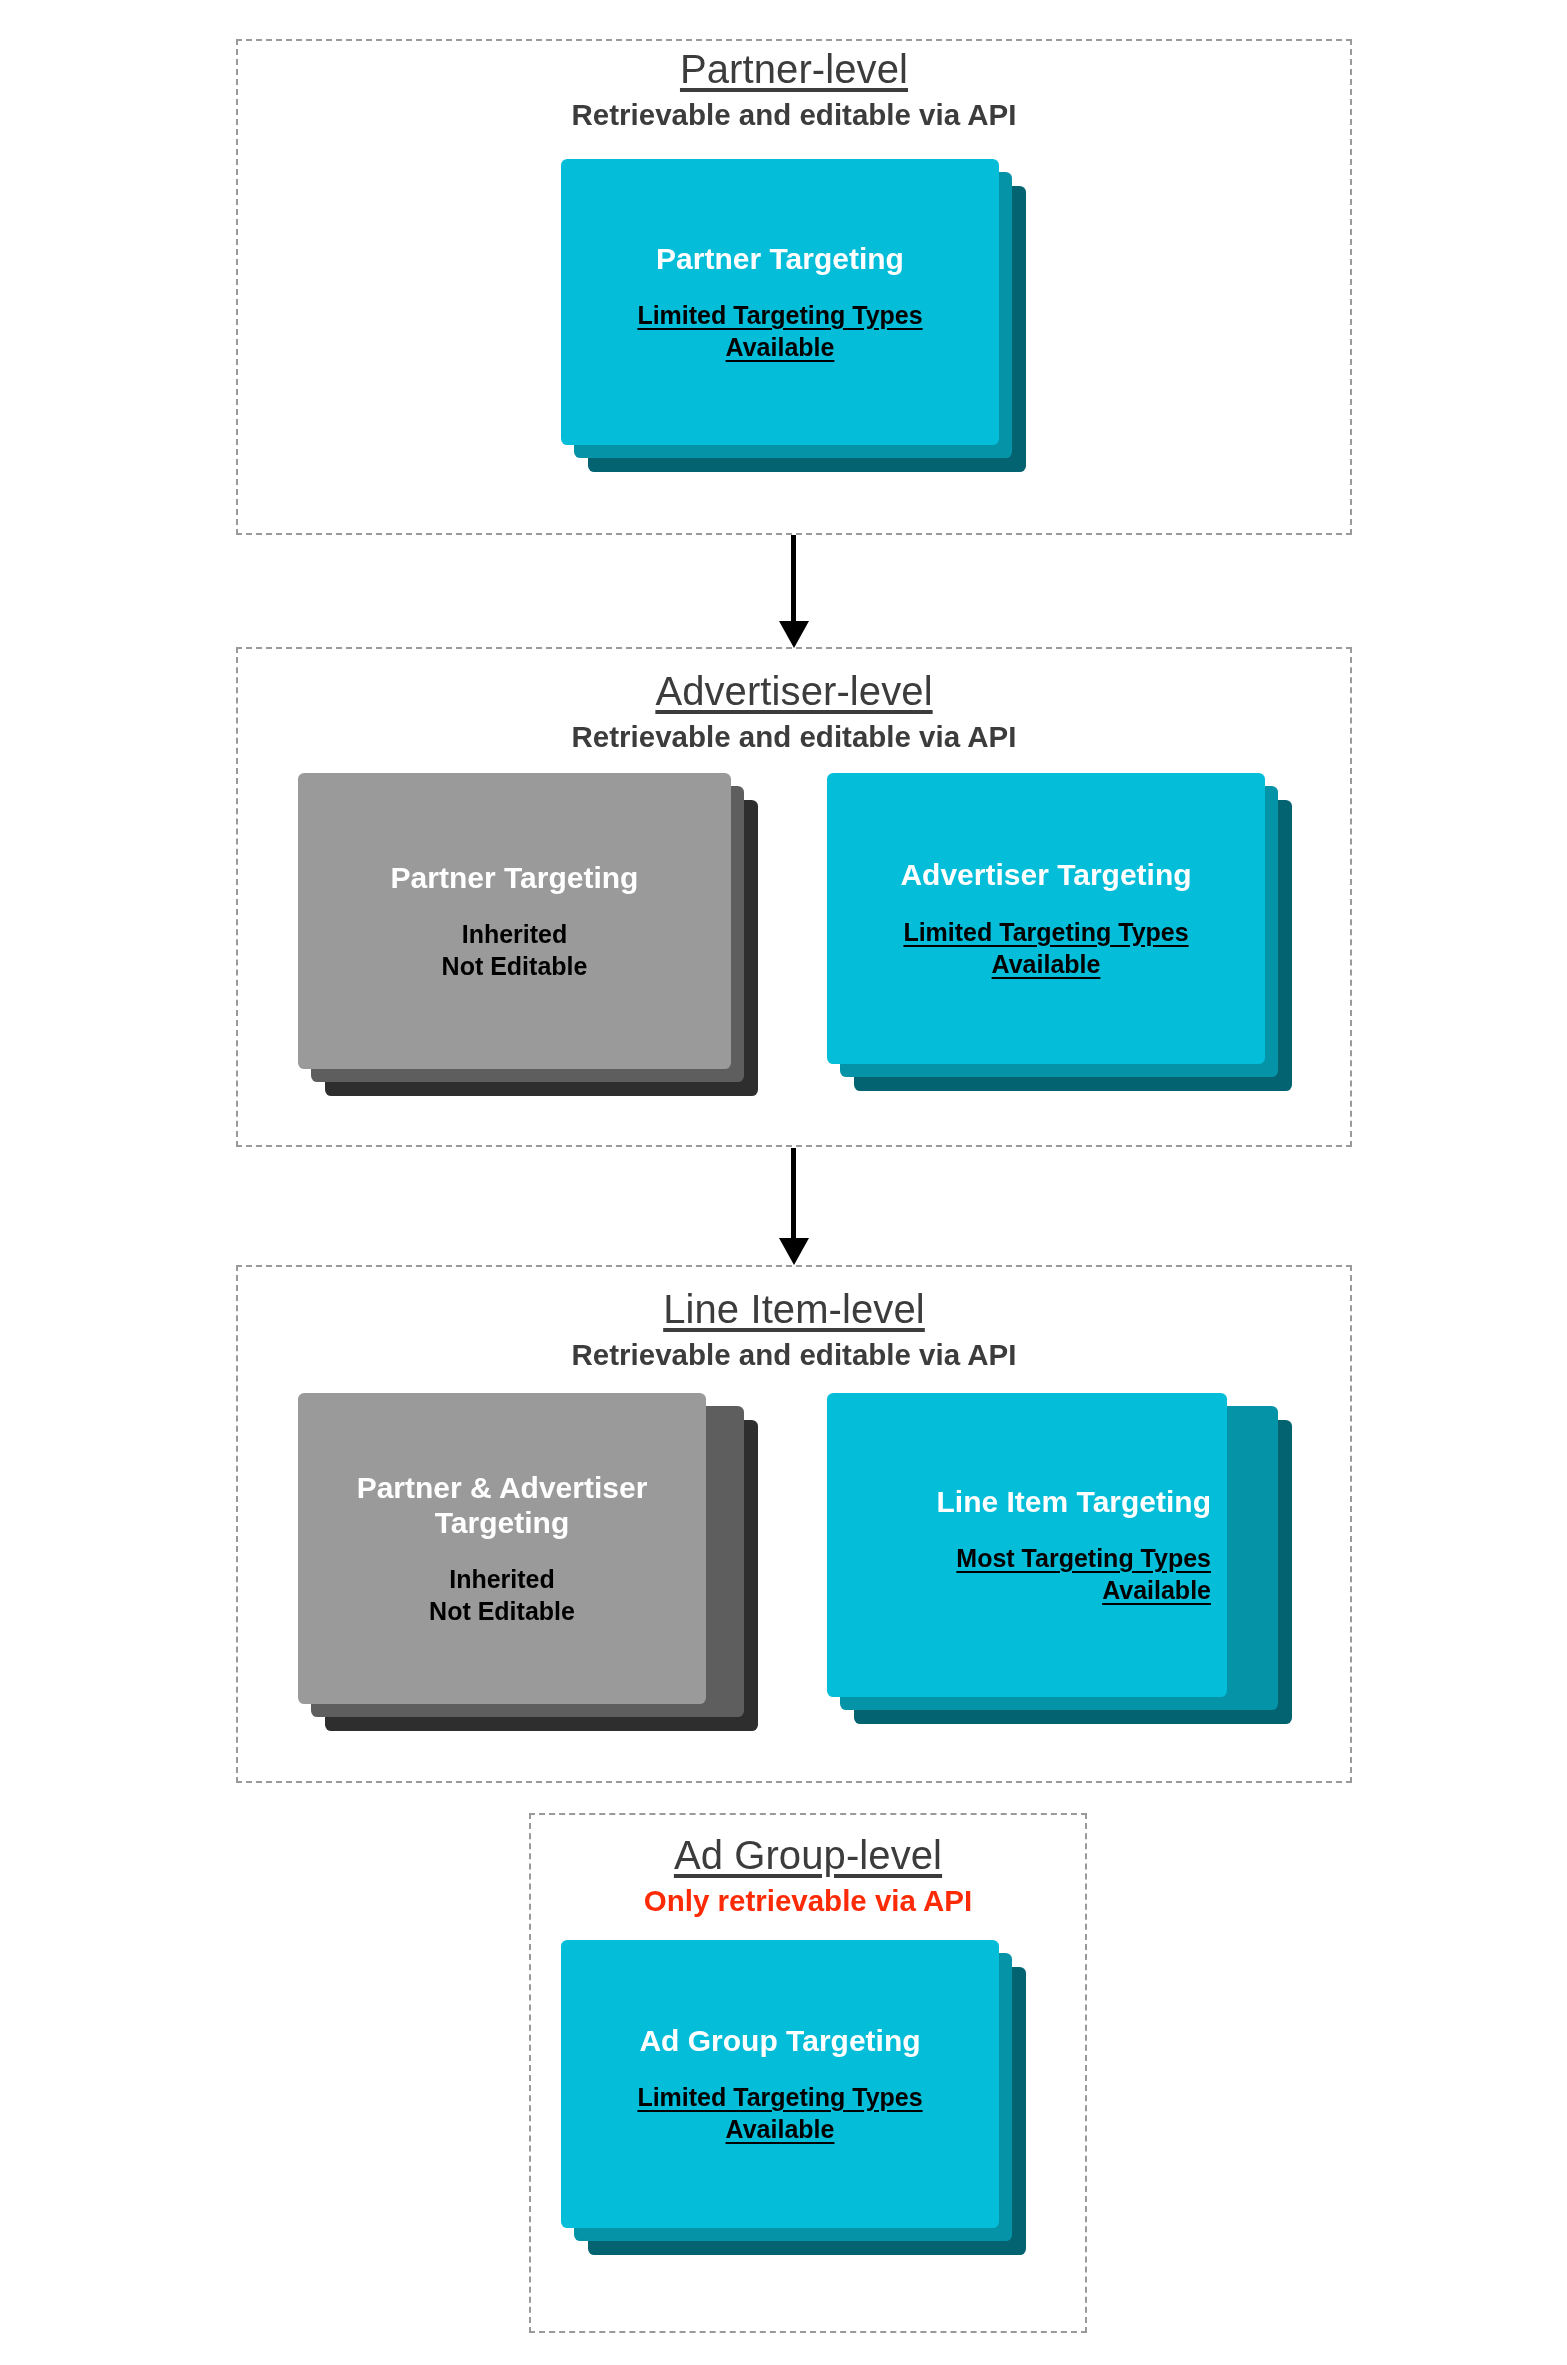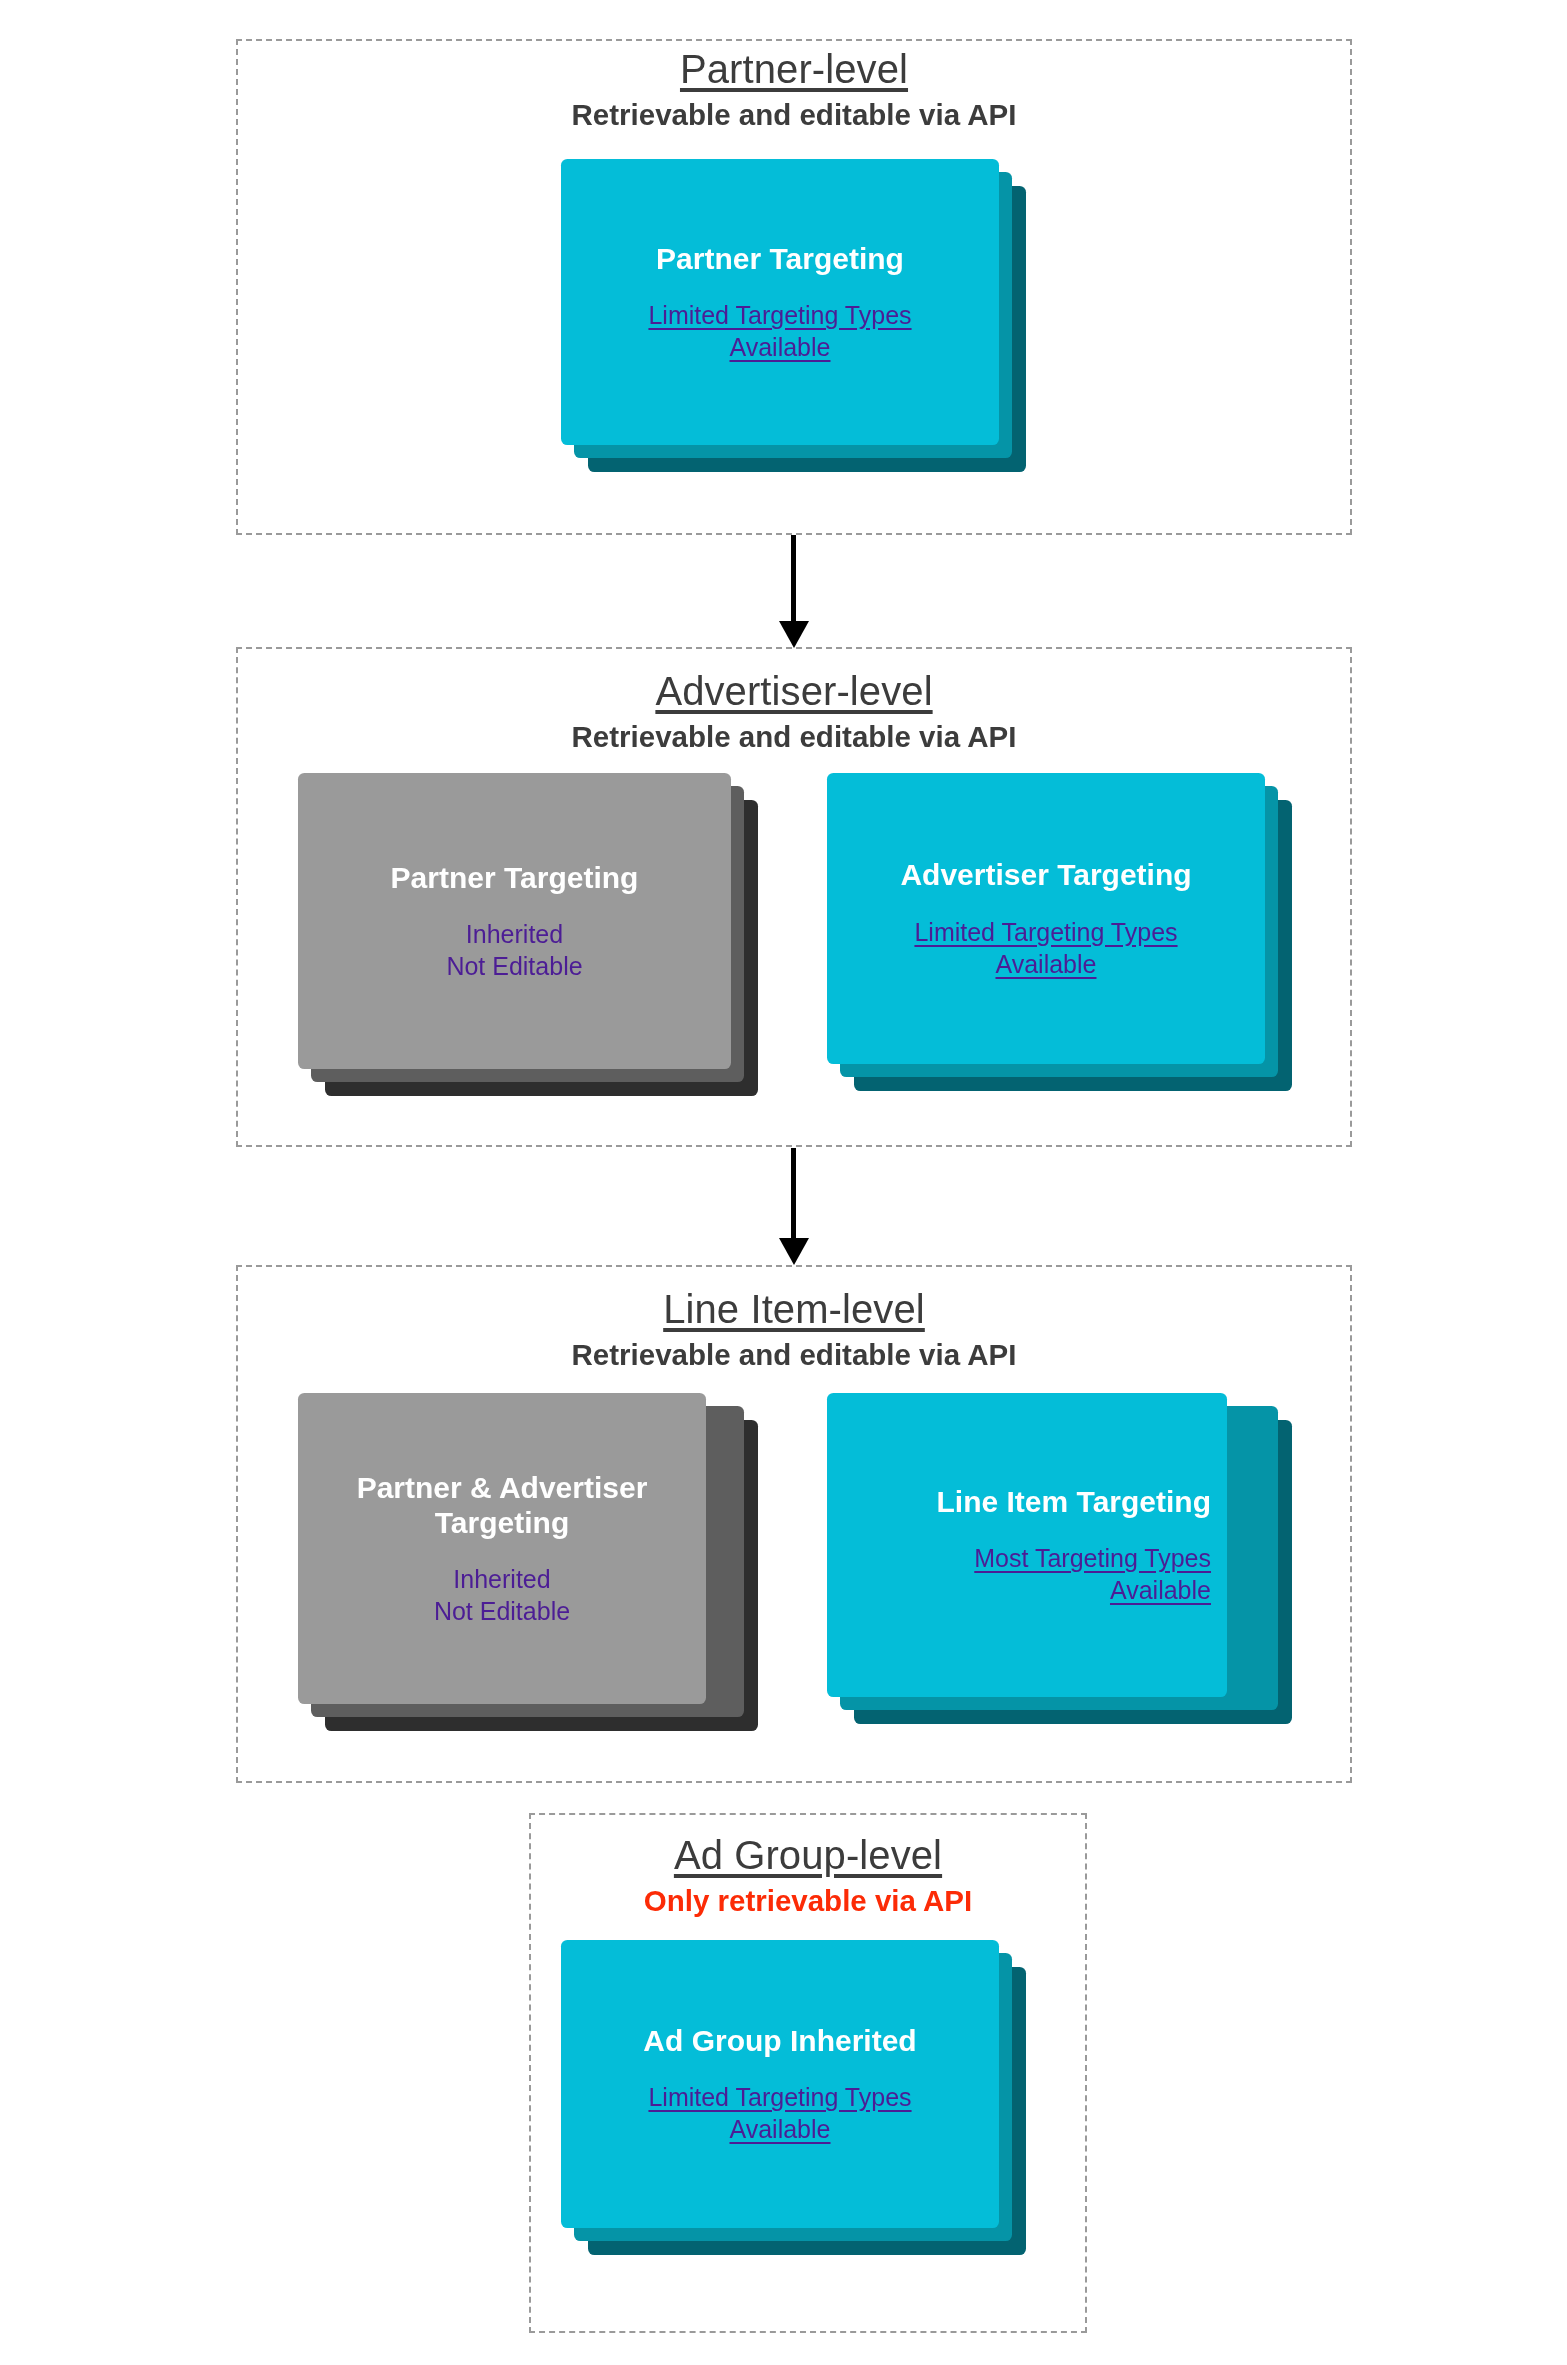--- a/index.html
+++ b/index.html
@@ -94,22 +94,22 @@
   .grey .front { background: #9a9a9a; }
 
   .card-title {
     color: #ffffff;
     font-weight: bold;
     font-size: 30px;
     line-height: 1.18;
     margin: 0 0 23px 0;
   }
   .card-sub {
-    color: #4c1d95;
-    font-weight: normal;
+    color: #000000;
+    font-weight: bold;
     font-size: 25px;
     line-height: 1.28;
     margin: 0;
   }
   .card-sub.ul {
     text-decoration: underline;
     text-underline-offset: 3.6px;
   }
 
   
@@ -227,20 +227,20 @@
 
   <div class="level-head" style="left:529px; top:1832px; width:558px;">
     <div class="level-title">Ad Group-level</div>
     <div class="level-sub red">Only retrievable via API</div>
   </div>
 
   <div class="stack cyan" style="left:561px; top:1940px; width:438px; height:288px;">
     <div class="layer back" style="width:438px; height:288px;"></div>
     <div class="layer mid" style="width:438px; height:288px;"></div>
     <div class="layer front" style="width:438px; height:288px;">
-      <div class="card-title">Ad Group Inherited</div>
+      <div class="card-title">Ad Group Targeting</div>
       <div class="card-sub ul">Limited Targeting Types</div>
       <div class="card-sub ul">Available</div>
     </div>
   </div>
 
 </div>
 
 
 </body></html>

